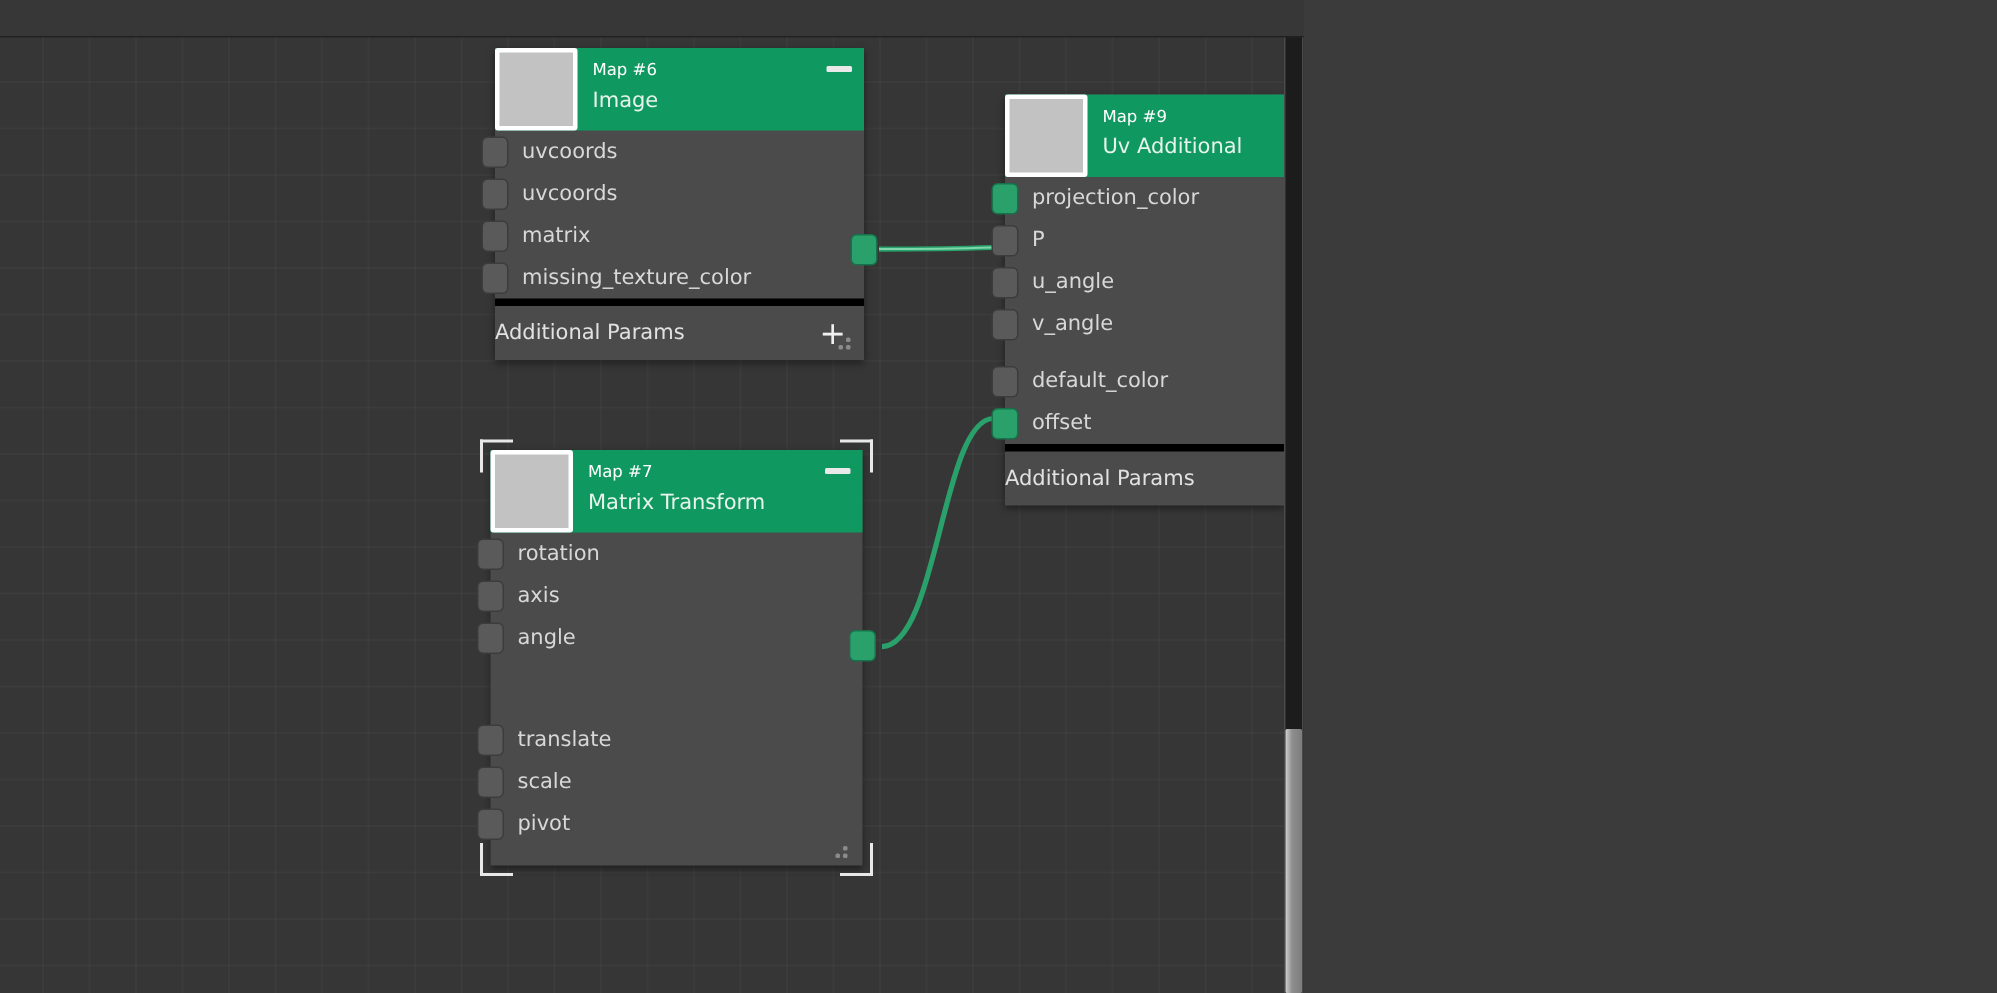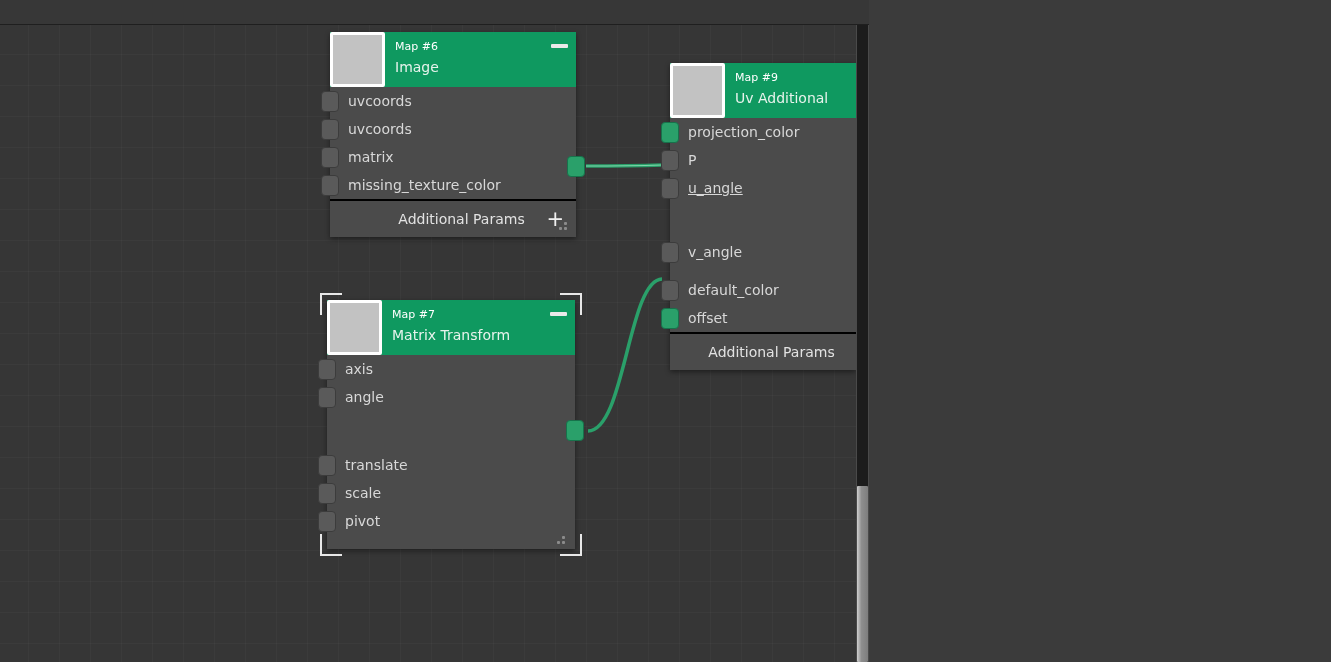--- a/index.html
+++ b/index.html
@@ -36,22 +36,22 @@
   }
   .node-titles{position:absolute;left:65px;top:5px;right:30px;}
   .node-title{font-size:11px;color:#ffffff;line-height:20px;white-space:nowrap;}
   .node-subtitle{font-size:14px;color:#e7f3ec;line-height:21px;white-space:nowrap;}
   .node-collapse{
     position:absolute;right:8px;top:12px;width:17px;height:4px;background:#e9e9e9;border-radius:1px;
   }
   .node-body{padding:0;}
   .node-row{height:28px;line-height:28px;padding-left:18px;font-size:14px;color:#d8d8d8;white-space:nowrap;}
   .node-footer{
-    border-top:2px solid #000000;height:36px;line-height:36px;text-align:center;
-    font-size:14px;color:#e2e2e2;position:relative;padding-left:17px;
+    border-top:5px solid #000000;height:36px;line-height:36px;
+    font-size:14px;color:#e2e2e2;position:relative;
   }
   .node-plus{position:absolute;right:12px;top:0;font-size:21px;line-height:36px;color:#f0f0f0;font-weight:400;}
   .node-grip{position:absolute;right:5px;bottom:4px;width:12px;height:12px;}
   .node-grip i{position:absolute;width:3px;height:3px;background:#8b8b8b;border-radius:1px;display:block;}
 
   
   .port{position:absolute;width:18px;height:21px;border-radius:4px;box-sizing:border-box;}
   .port.in{left:-9px;}
   .port.out{right:-9px;}
   .port.idle{background:#5a5a5a;border:1px solid #3c3c3c;}
@@ -132,25 +132,25 @@
     </div>
     <div class="node-body">
       <div class="node-row" style="position:relative;">
         <div class="port in linked" style="top:4px;"></div>
         <span>projection_color</span>
       </div>
       <div class="node-row" style="position:relative;">
         <div class="port in idle" style="top:4px;"></div>
         <span>P</span>
       </div>
-      <div class="node-row" style="position:relative;text-decoration:underline;">
+      <div class="node-row" style="position:relative;">
         <div class="port in idle" style="top:4px;"></div>
         <span>u_angle</span>
       </div>
-      <div class="node-row" style="position:relative;margin-top:36px;">
+      <div class="node-row" style="position:relative;">
         <div class="port in idle" style="top:4px;"></div>
         <span>v_angle</span>
       </div>
       <div class="node-row" style="position:relative;margin-top:10px;">
         <div class="port in idle" style="top:4px;"></div>
         <span>default_color</span>
       </div>
       <div class="node-row" style="position:relative;">
         <div class="port in linked" style="top:4px;"></div>
         <span>offset</span>
@@ -170,20 +170,24 @@
       <div class="node-thumb"></div>
       <div class="node-titles">
         <div class="node-title">Map #7</div>
         <div class="node-subtitle">Matrix Transform</div>
       </div>
       <div class="node-collapse"></div>
     </div>
     <div class="node-body" style="padding-bottom:14px;">
       <div class="node-row" style="position:relative;">
         <div class="port in idle" style="top:4px;"></div>
+        <span>rotation</span>
+      </div>
+      <div class="node-row" style="position:relative;">
+        <div class="port in idle" style="top:4px;"></div>
         <span>axis</span>
       </div>
       <div class="node-row" style="position:relative;">
         <div class="port in idle" style="top:4px;"></div>
         <span>angle</span>
       </div>
       <div class="node-row" style="position:relative;margin-top:40px;">
         <div class="port in idle" style="top:4px;"></div>
         <span>translate</span>
       </div>

